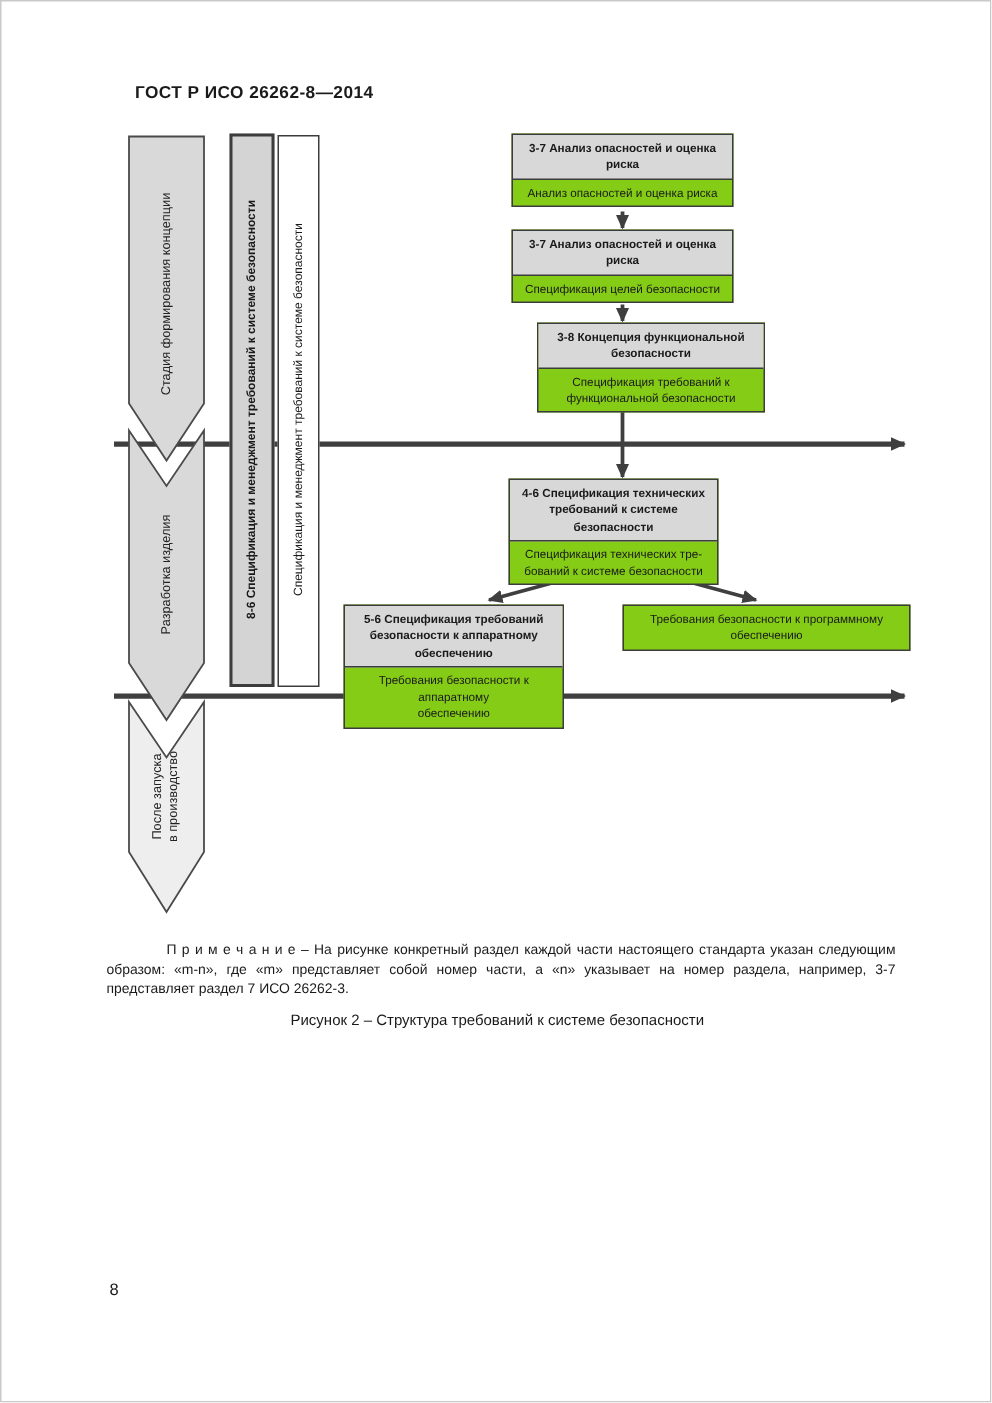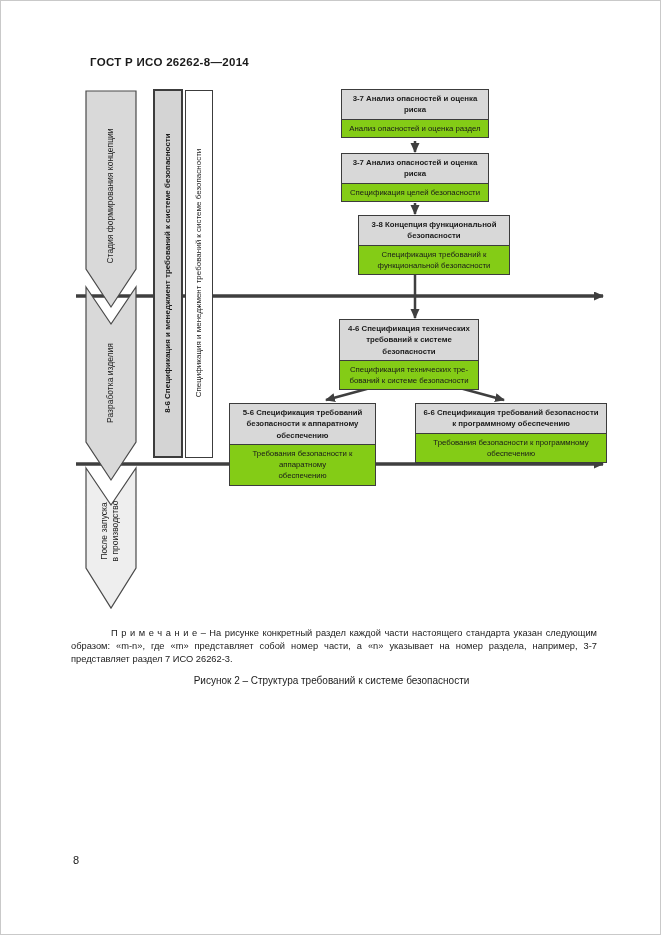--- a/index.html
+++ b/index.html
@@ -95,21 +95,21 @@
 в производство</div>
 
   <div class="vbar-left"></div>
   <div class="vbar-right"></div>
   <div class="vtext bold" style="left:-16px; top:257px; width:366px; height:30px;">8-6 Спецификация и менеджмент требований к системе безопасности</div>
   <div class="vtext" style="left:15px; top:257px; width:366px; height:30px;">Спецификация и менеджмент требований к системе безопасности</div>
 
   <div class="fbox" style="left:340px; top:88px; width:148px;">
     <div class="fbox-head">3-7 Анализ опасностей и оценка
 риска</div>
-    <div class="fbox-body">Анализ опасностей и оценка раздел</div>
+    <div class="fbox-body">Анализ опасностей и оценка риска</div>
   </div>
 
   <div class="fbox" style="left:340px; top:152px; width:148px;">
     <div class="fbox-head">3-7 Анализ опасностей и оценка
 риска</div>
     <div class="fbox-body">Спецификация целей безопасности</div>
   </div>
 
   <div class="fbox" style="left:357px; top:214px; width:152px;">
     <div class="fbox-head">3-8 Концепция функциональной
@@ -127,22 +127,20 @@
   </div>
 
   <div class="fbox" style="left:228px; top:402px; width:147px;">
     <div class="fbox-head">5-6 Спецификация требований
 безопасности к аппаратному обеспечению</div>
     <div class="fbox-body">Требования безопасности к аппаратному
 обеспечению</div>
   </div>
 
   <div class="fbox" style="left:414px; top:402px; width:192px;">
-    <div class="fbox-head">6-6 Спецификация требований безопасности
-к программному обеспечению</div>
     <div class="fbox-body">Требования безопасности к программному
 обеспечению</div>
   </div>
 
   <div class="note">П р и м е ч а н и е   –   На рисунке конкретный раздел каждой части настоящего стандарта указан следующим образом: «m-n», где «m» представляет собой номер части, а «n» указывает на номер раздела, например, 3-7 представляет раздел 7 ИСО 26262-3.</div>
   <div class="caption">Рисунок 2 – Структура требований к системе безопасности</div>
   <div class="page-number">8</div>
 
 </div>
 

